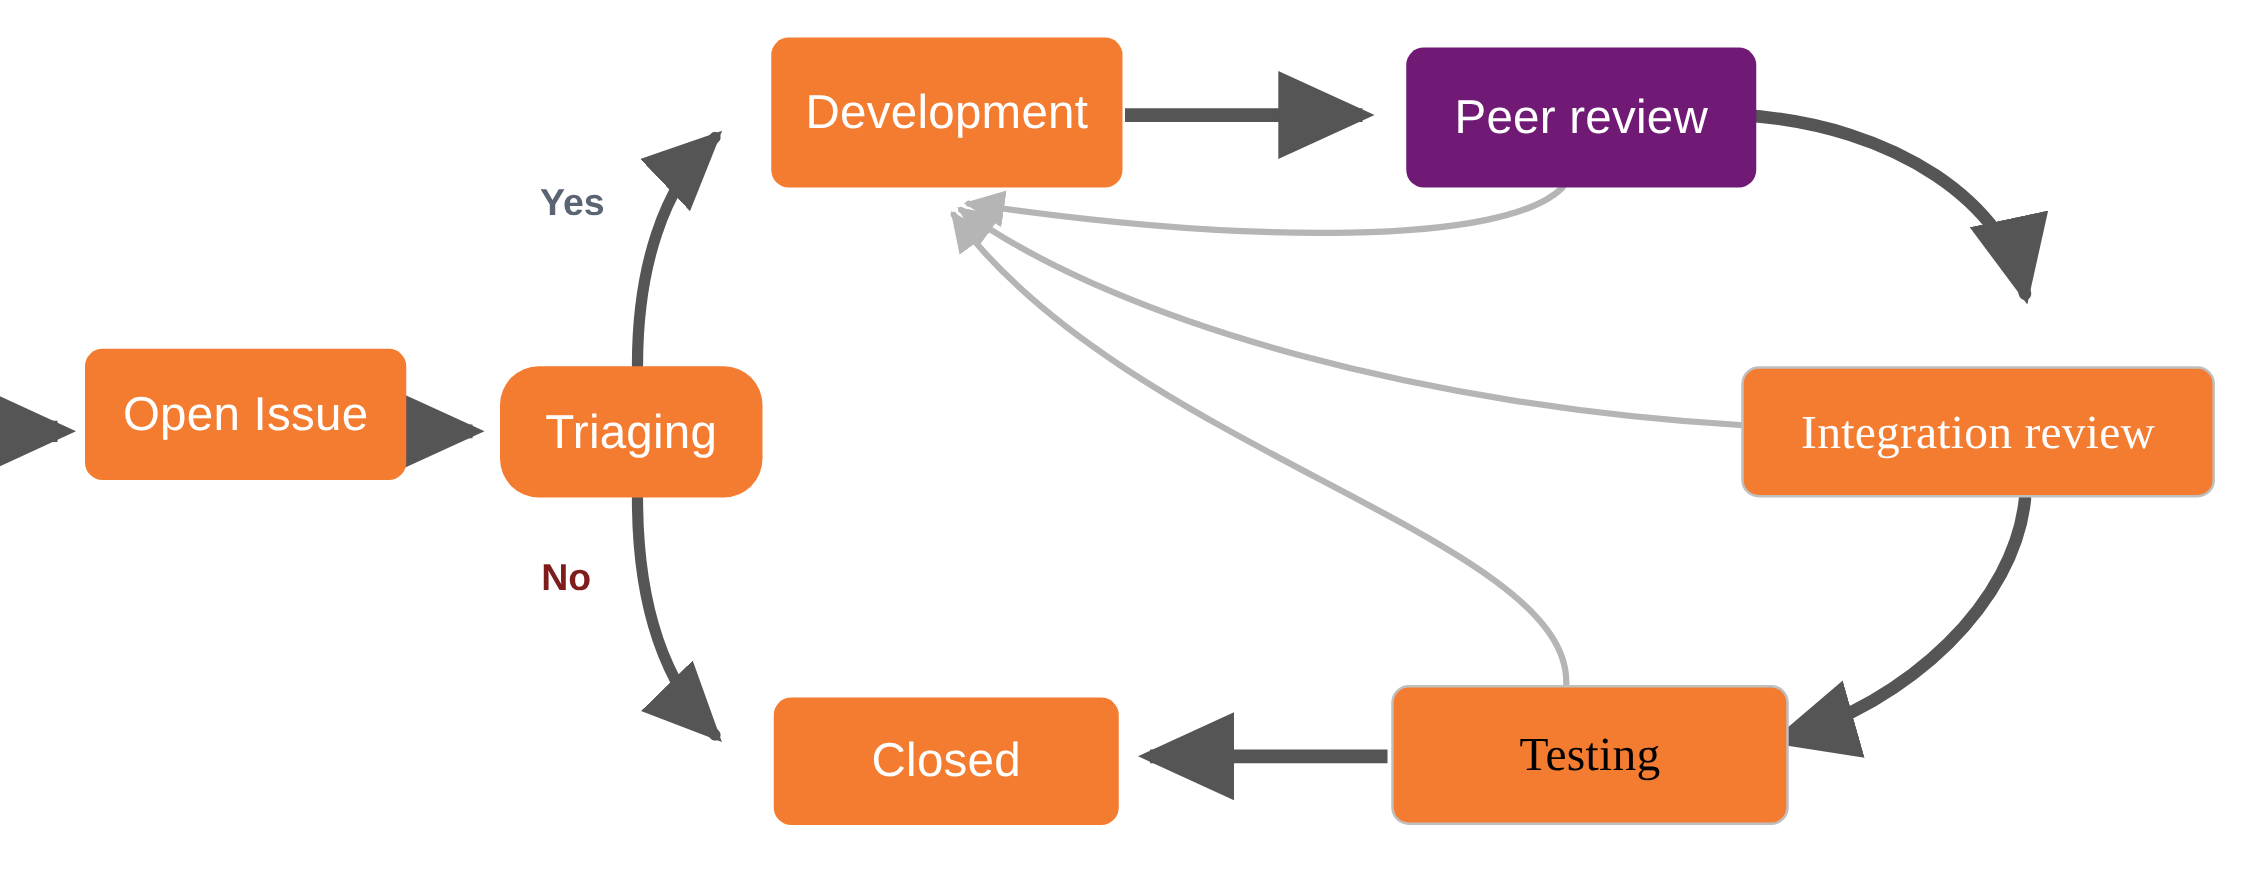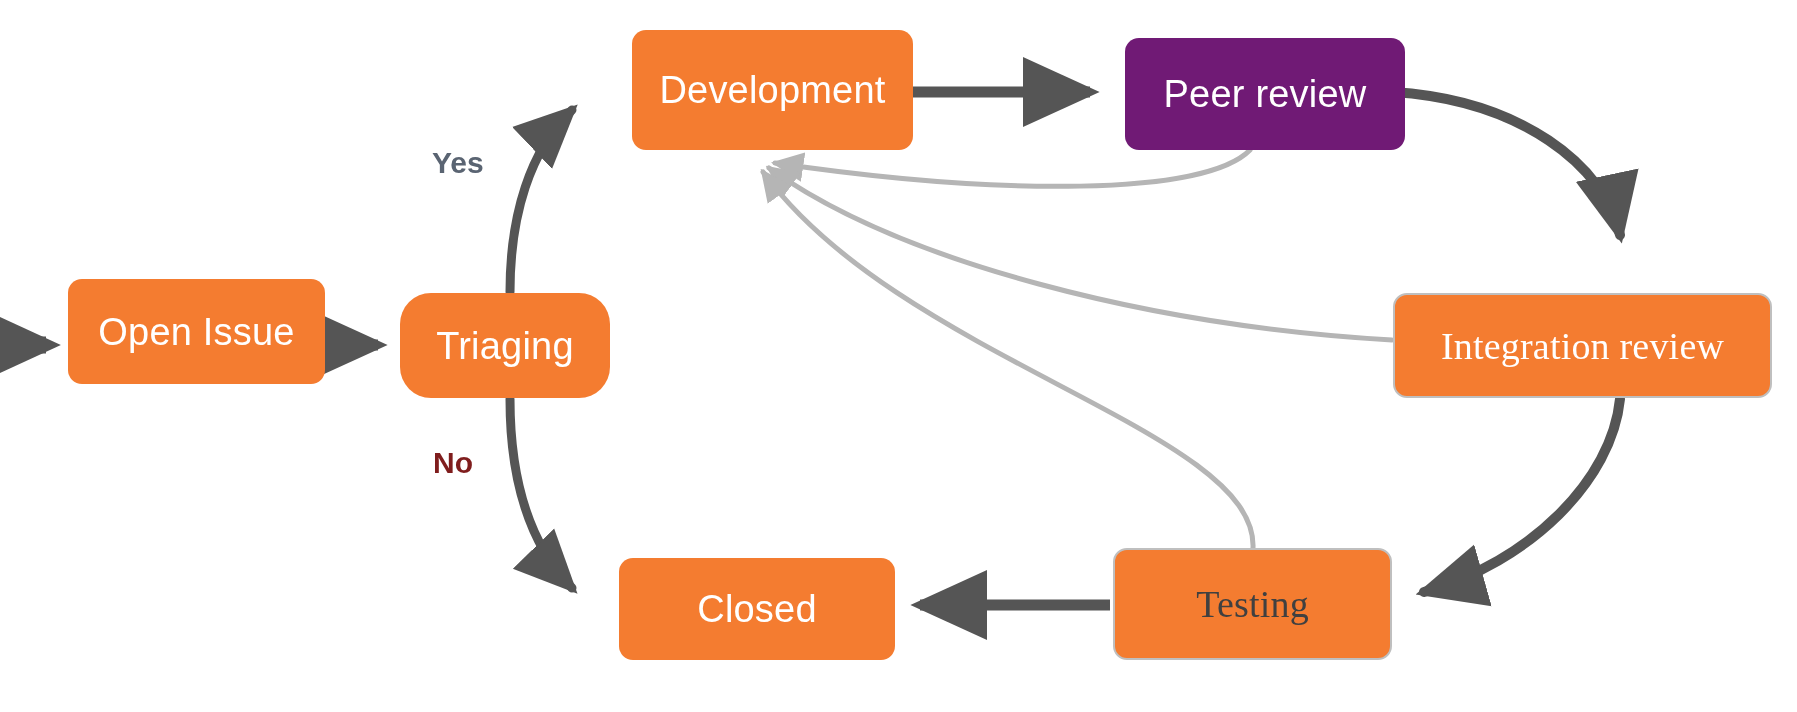--- a/index.html
+++ b/index.html
@@ -112,33 +112,33 @@
   </svg>
 
   <div class="node" style="left: 68px; top: 279px; width: 257px; height: 105px; background: rgb(244, 124, 48); color: rgb(255, 255, 255);">
     <span>Open Issue</span>
   </div>
 
   <div class="node" style="left: 400px; top: 293px; width: 210px; height: 105px; background: rgb(244, 124, 48); color: rgb(255, 255, 255); border-radius: 31px;">
     <span>Triaging</span>
   </div>
 
-  <div class="node" style="left: 617px; top: 30px; width: 281px; height: 120px; background: rgb(244, 124, 48); color: rgb(255, 255, 255); margin-left: 15px;">
+  <div class="node" style="left: 617px; top: 30px; width: 281px; height: 120px; background: rgb(244, 124, 48); color: rgb(255, 255, 255);">
     <span>Development</span>
   </div>
 
   <div class="node" style="left: 1104px; top: 38px; width: 280px; height: 112px; background: #701a75; color: rgb(255, 255, 255); margin-left: 21px;">
     <span>Peer review</span>
   </div>
 
   <div class="node bordered" style="left: 1393px; top: 293px; width: 379px; height: 105px; background: rgb(244, 124, 48); color: rgb(255, 255, 255); border-color: rgb(191, 191, 191);">
     <span>Integration review</span>
   </div>
 
-  <div class="node bordered" style="left: 1113px; top: 548px; width: 279px; height: 112px; background: rgb(244, 124, 48); color: #404040; border-color: rgb(191, 191, 191);">
+  <div class="node bordered" style="left: 1113px; top: 548px; width: 318px; height: 112px; background: rgb(244, 124, 48); color: #000000; border-color: rgb(191, 191, 191);">
     <span>Testing</span>
   </div>
 
   <div class="node" style="left: 619px; top: 558px; width: 276px; height: 102px; background: rgb(244, 124, 48); color: rgb(255, 255, 255); justify-content: center;">
     <span>Closed</span>
   </div>
 
   <div class="edge-label" style="left: 432px; top: 148px; color: rgb(90, 100, 114);">Yes</div>
 
   <div class="edge-label" style="left: 433px; top: 448px; color: #7f1d1d;">No</div>

